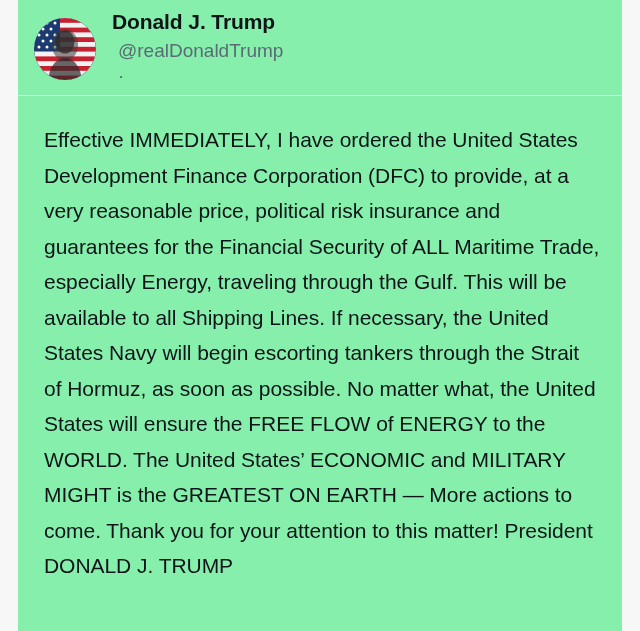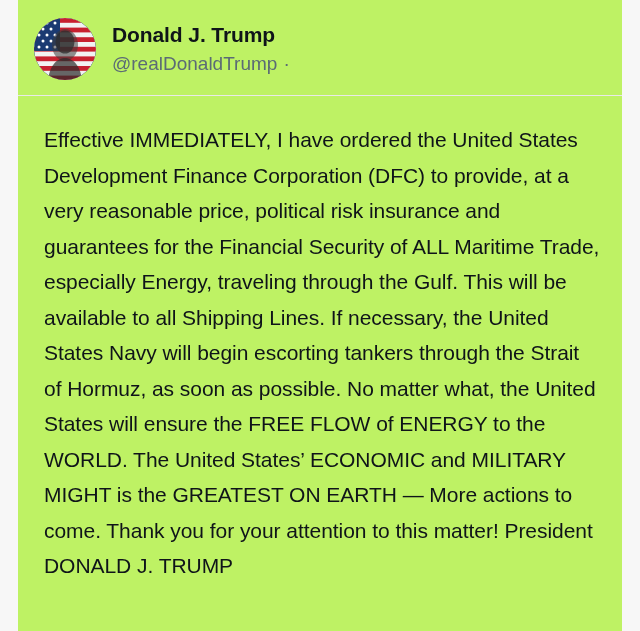--- a/index.html
+++ b/index.html
@@ -36,21 +36,21 @@
     width: 18px;
     height: 631px;
     background: #f7f7f7;
   }
   .post-inner {
     position: absolute;
     left: 18px;
     top: 0;
     width: 604px;
     height: 631px;
-    background: #bef264;
+    background: #86efac;
     box-sizing: border-box;
   }
   .post-header {
     display: flex;
     align-items: center;
     padding: 14px 16px 12px 16px;
     box-sizing: border-box;
     height: 96px;
     border-bottom: 1px solid #e9e9e9;
   }
@@ -82,20 +82,21 @@
     white-space: nowrap;
   }
   .meta-line {
     display: flex;
     align-items: baseline;
     font-size: 19px;
     line-height: 25px;
     color: #5b6b75;
     white-space: nowrap;
     margin-top: 3px;
+    flex-direction: column;
   }
   .handle {
     color: #5b6b75;
   }
   .meta-dot {
     margin: 0 6px;
     color: #5b6b75;
   }
   .timestamp {
     color: #5b6b75;

